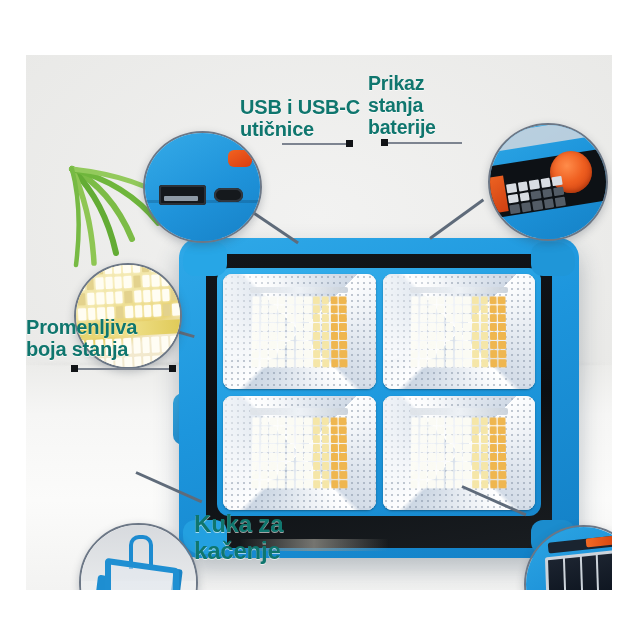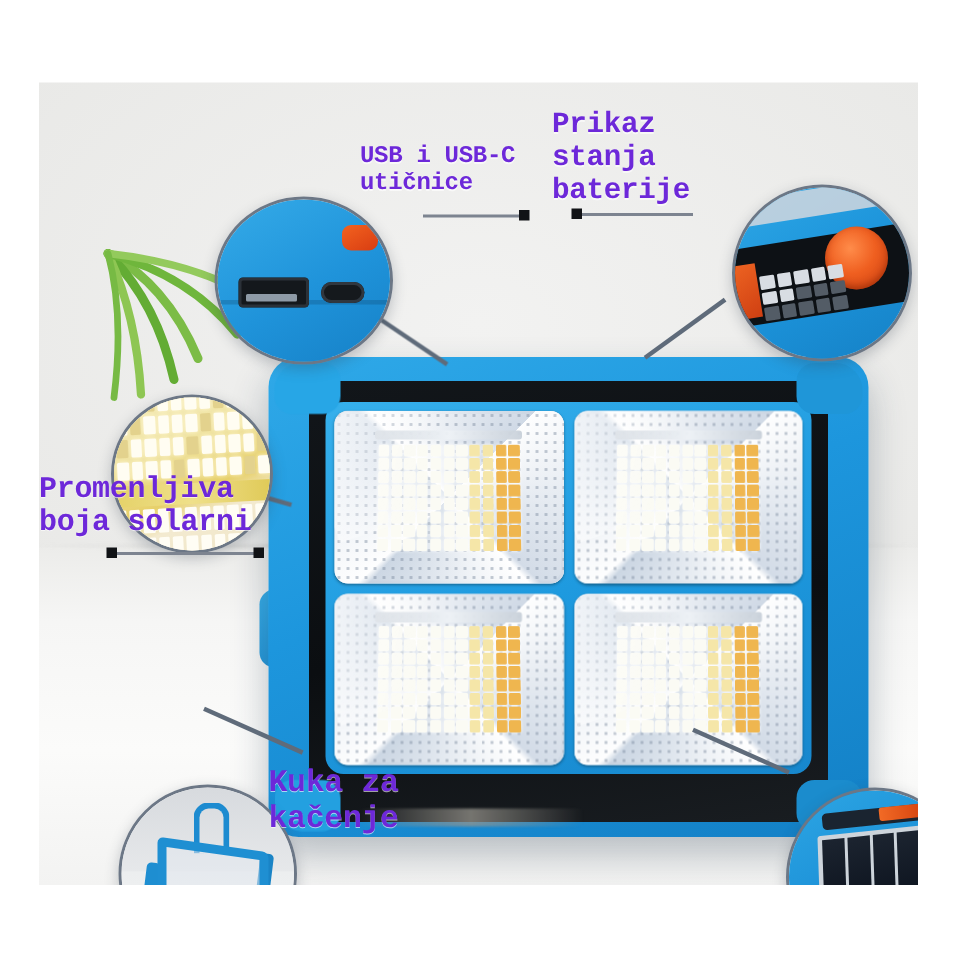--- a/index.html
+++ b/index.html
@@ -235,29 +235,28 @@
     position:absolute;left:60px;top:10px;width:30px;height:9px;background:linear-gradient(90deg,#f26a25,#d4430f);border-radius:2px;transform:rotate(-6deg);
   }
 
   
   .leader{position:absolute;height:1.6px;background:#7d8490;}
   .dot{position:absolute;width:7px;height:7px;background:#111316;}
   .diag{position:absolute;background:#5f6b7a;transform-origin:0 50%;height:3px;}
 
   
   .cap{
-    position:absolute;color:#6d28d9;font-weight:700;line-height:1.12;
+    position:absolute;color:#0f766e;font-weight:700;line-height:1.12;
     letter-spacing:-.2px;text-shadow:0 1px 0 rgba(255,255,255,.6);
     white-space:pre-line;
-    font-family:Liberation Mono, monospace;
-  }
-  #cap-usb{left:240px;top:96px;font-size:16px;}
+  }
+  #cap-usb{left:240px;top:96px;font-size:20px;}
   #cap-bat{left:368px;top:73px;font-size:19.5px;}
   #cap-led{left:26px;top:316px;font-size:20px;}
-  #cap-hook{left:179px;top:511px;font-size:21px;}
+  #cap-hook{left:194px;top:511px;font-size:24px;}
   #cap-solar{left:363px;top:511px;font-size:21px;}
 </style>
 </head>
 <body>
 
 <div id="stage">
 
   <div id="photo">
     <div class="desk"></div>
     <div class="deskline"></div>
@@ -850,17 +849,17 @@
     <div class="dot" style="left:143px;top:310px;"></div>
 
   </div>
 
   <div class="cap" id="cap-usb">USB i USB-C
 utičnice</div>
   <div class="cap" id="cap-bat">Prikaz
 stanja
 baterije</div>
   <div class="cap" id="cap-led">Promenljiva
-boja solarni</div>
+boja stanja</div>
   <div class="cap" id="cap-hook">Kuka za
 kačenje</div>
 
 </div>
 
 </body></html>

